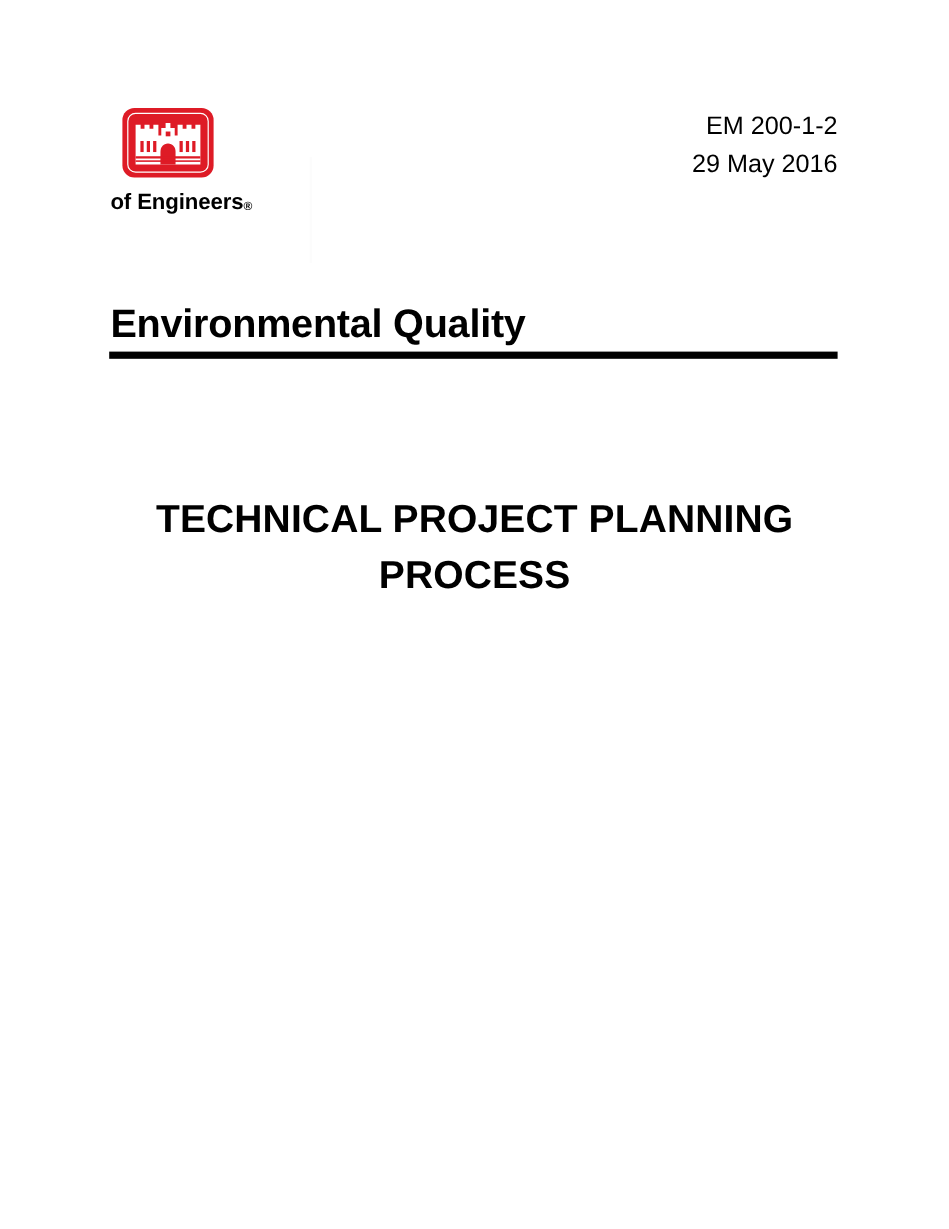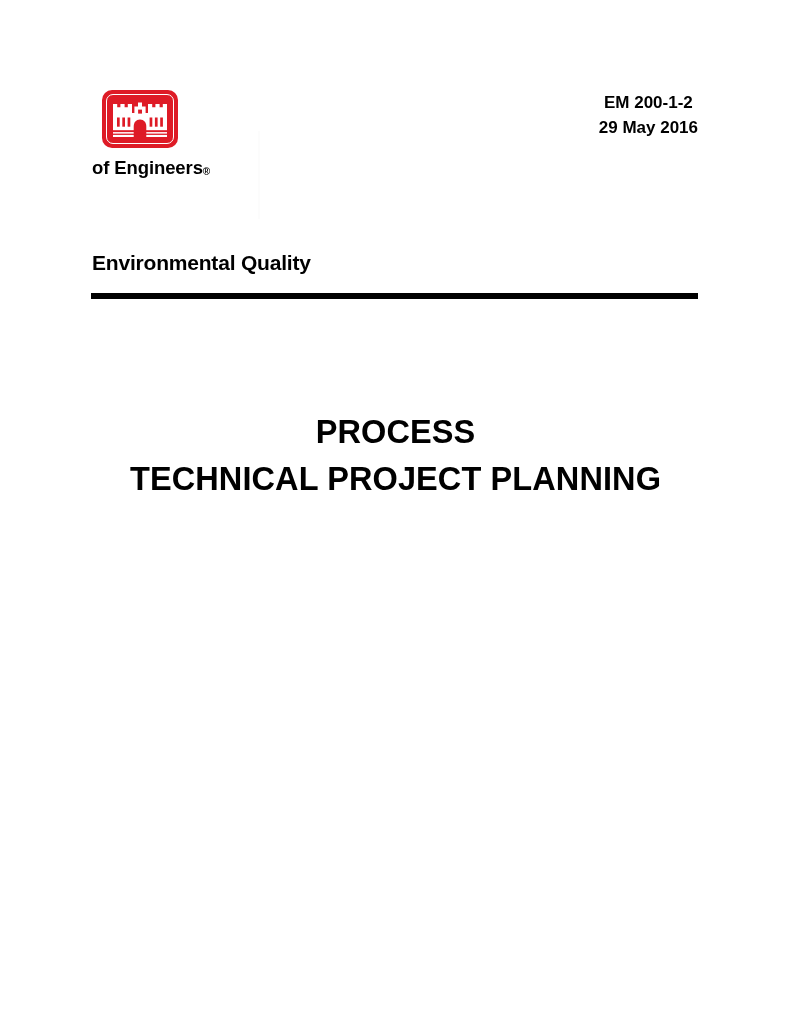--- a/index.html
+++ b/index.html
@@ -83,33 +83,33 @@
     width: 2px;
     height: 88px;
     background: #fcfcfc;
   }
 
   
   .docmeta {
     position: absolute;
     right: 93px;
     top: 91px;
-    text-align: center;
-    font-size: 17px;
-    font-weight: bold;
+    text-align: right;
+    font-size: 21px;
+    font-weight: normal;
     line-height: 1.46;
     white-space: nowrap;
   }
 
   
   .series {
     position: absolute;
     left: 92px;
     top: 251px;
-    font-size: 21px;
+    font-size: 33px;
     font-weight: bold;
     letter-spacing: -0.2px;
     white-space: nowrap;
   }
   .series-rule {
     position: absolute;
     left: 91px;
     top: 293px;
     width: 607px;
     height: 6px;
@@ -188,18 +188,18 @@
       <div>EM 200-1-2</div>
       <div>29 May 2016</div>
     </div>
 
   </div>
 
   <div class="series">Environmental Quality</div>
   <div class="series-rule"></div>
 
   <div class="doctitle">
+    <div>TECHNICAL PROJECT PLANNING</div>
     <div>PROCESS</div>
-    <div>TECHNICAL PROJECT PLANNING</div>
   </div>
 
 
 </div>
 
 </body></html>

